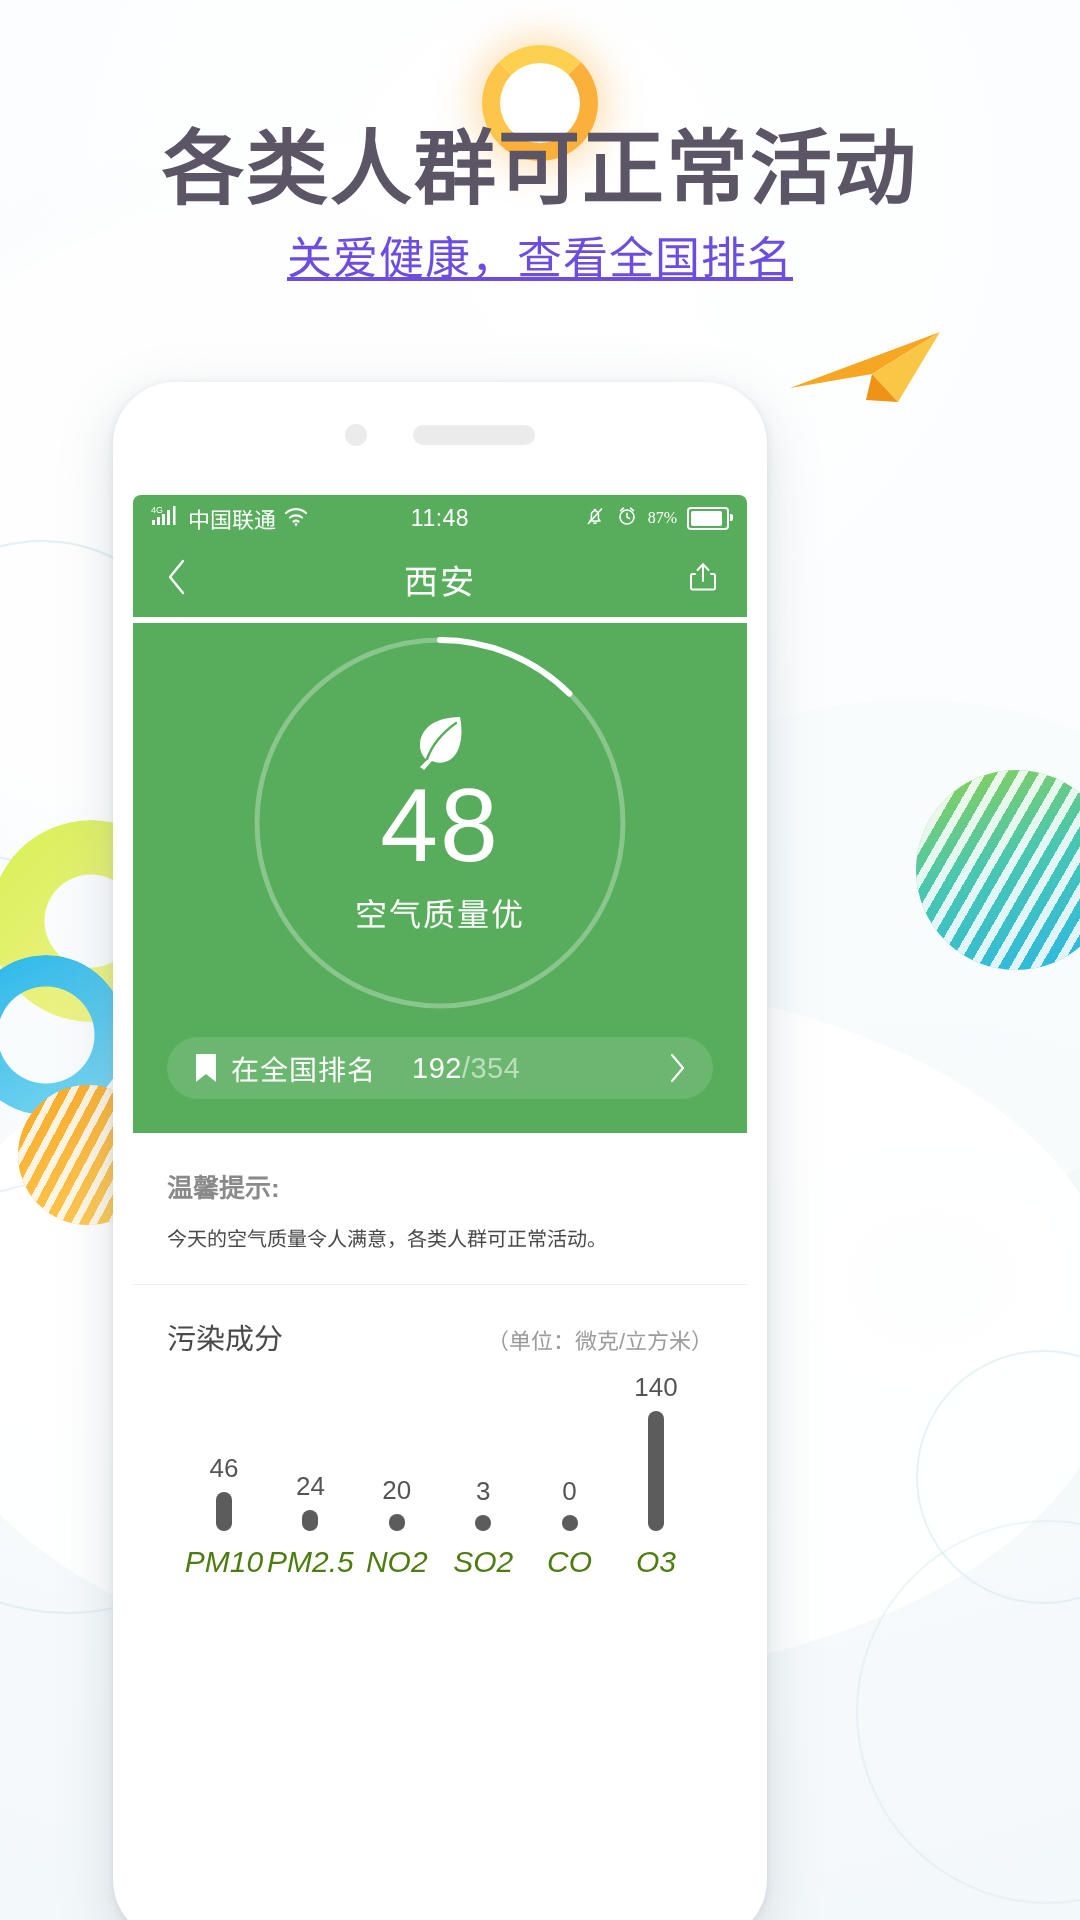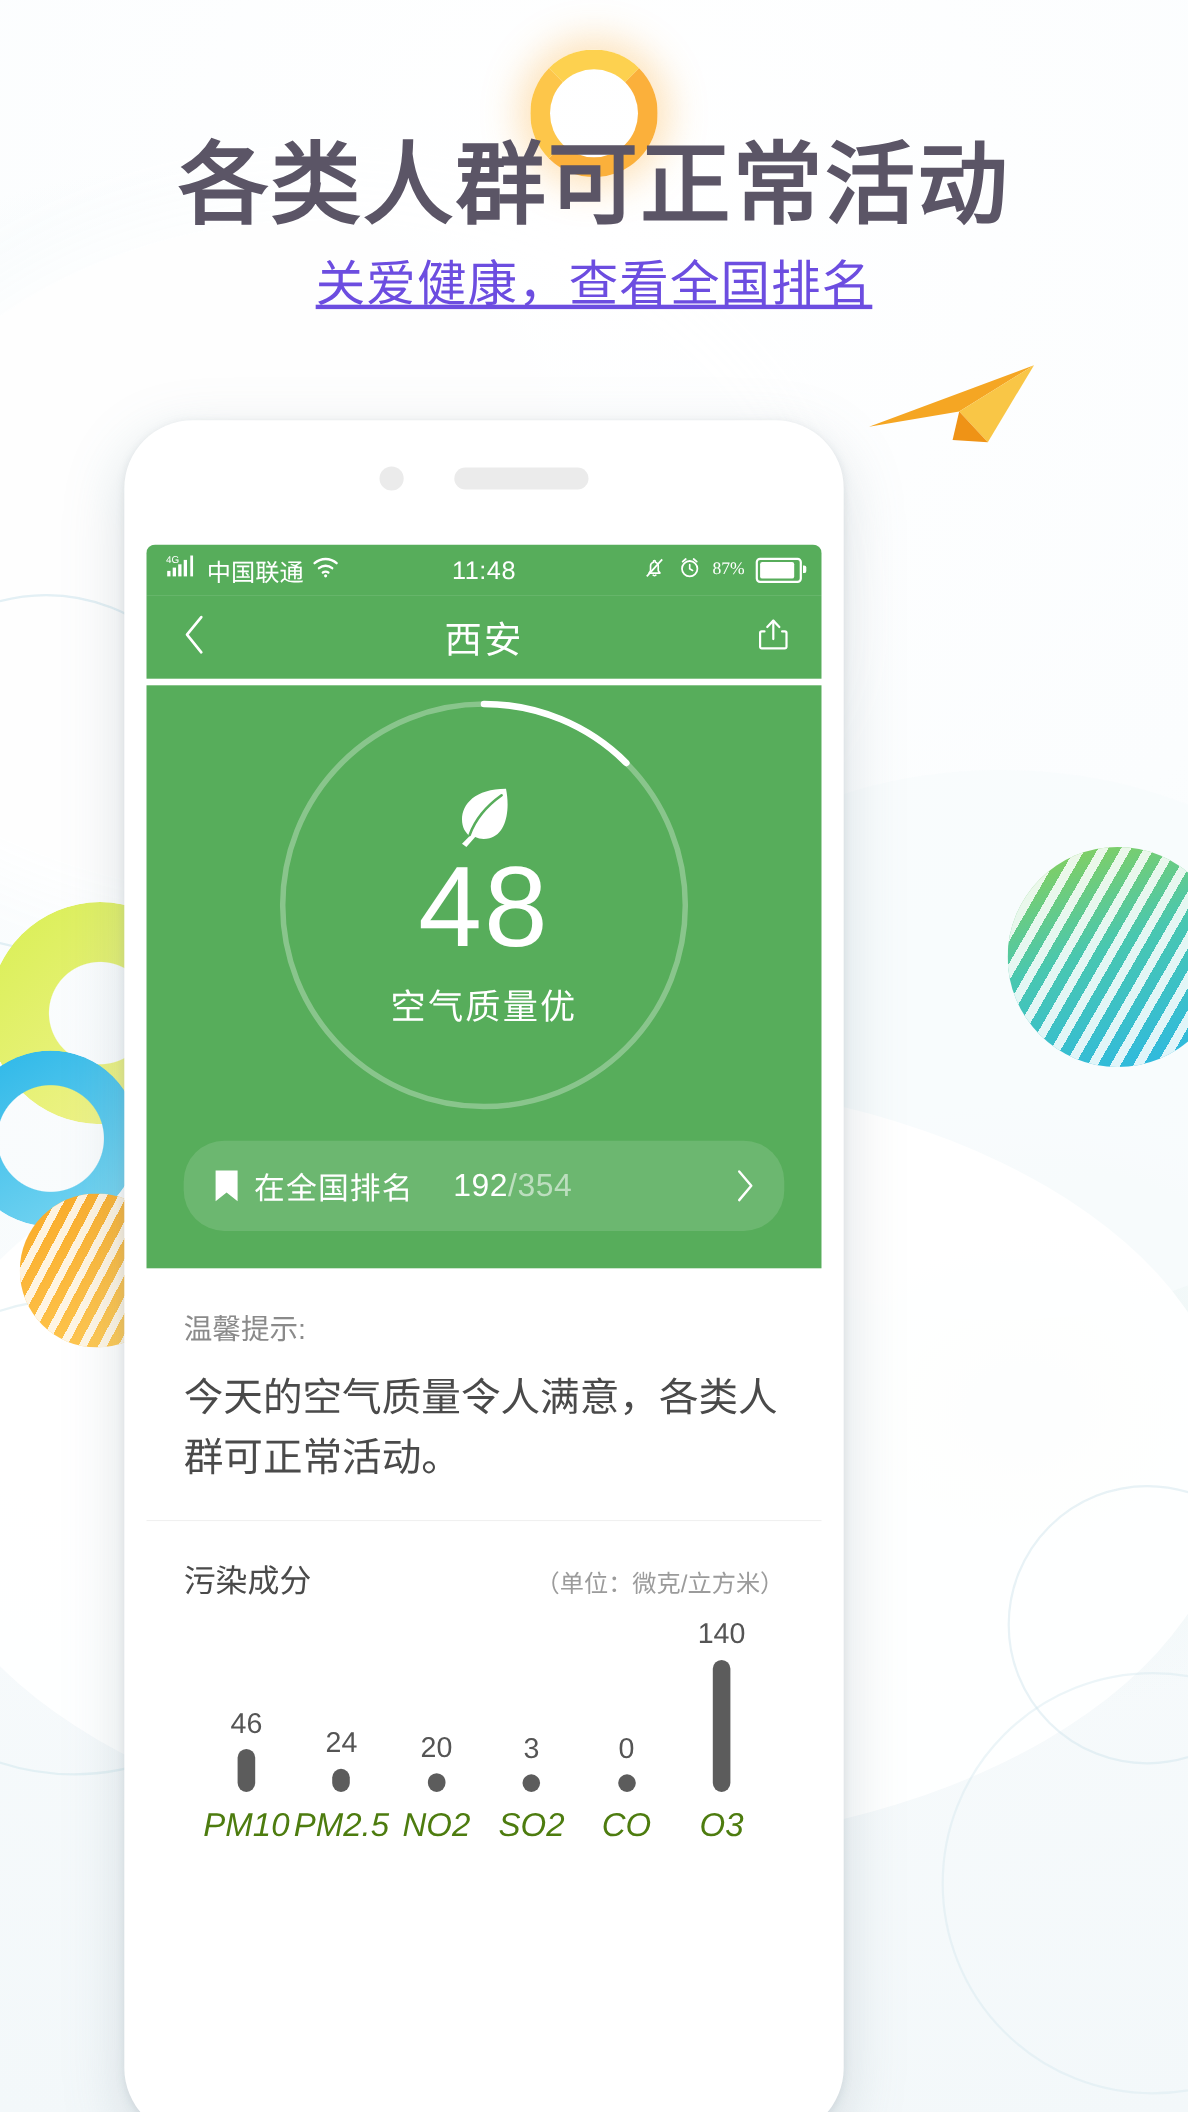--- a/index.html
+++ b/index.html
@@ -118,32 +118,32 @@
   
   .hero{background:#57ad5b;padding:0 0 34px;position:relative;}
   .gauge{width:400px;height:400px;margin:6px auto 0;position:relative;}
   .gauge svg{display:block;}
   .gauge-inner{position:absolute;inset:0;display:flex;flex-direction:column;
      align-items:center;justify-content:center;color:#fff;}
   .leaf{margin-bottom:2px;}
   .aqi-num{font-size:104px;line-height:1;font-weight:300;letter-spacing:2px;}
   .aqi-label{font-size:32px;margin-top:12px;letter-spacing:2px;font-weight:400;}
 
-  .rank{margin:14px 34px 0;height:82px;border-radius:37px;background:rgba(255,255,255,.13);
+  .rank{margin:14px 34px 0;height:62px;border-radius:37px;background:rgba(255,255,255,.13);
      display:flex;align-items:center;padding:0 26px;color:#fff;}
   .rank-icon{margin-right:12px;display:flex;}
   .rank-label{font-size:28px;letter-spacing:1px;}
   .rank-value{margin-left:36px;font-size:29px;letter-spacing:.5px;}
   .rank-value .den{color:rgba(255,255,255,.55);}
   .rank-chev{margin-left:auto;display:flex;}
 
   
   .tips{background:#fff;padding:34px 34px 30px;border-bottom:1px solid #ededed;}
-  .tips-title{font-size:26px;color:#8a8a8a;margin:0 0 20px;}
-  .tips-body{font-size:36px;color:#4a4a4a;line-height:1.5;margin:0;}
+  .tips-title{font-size:26px;color:#8a8a8a;margin:0 0 20px;font-weight:bold;}
+  .tips-body{font-size:20px;color:#4a4a4a;line-height:1.5;margin:0;}
 
   
   .poll{background:#fff;padding:30px 34px 10px;}
   .poll-head{display:flex;align-items:baseline;}
   .poll-title{font-size:29px;color:#4a4a4a;}
   .poll-unit{margin-left:auto;font-size:22px;color:#9b9b9b;}
   .bars{display:flex;align-items:flex-end;justify-content:space-between;
         height:188px;padding:34px 14px 0;}
   .bar-col{display:flex;flex-direction:column;align-items:center;justify-content:flex-end;
         width:86px;}

